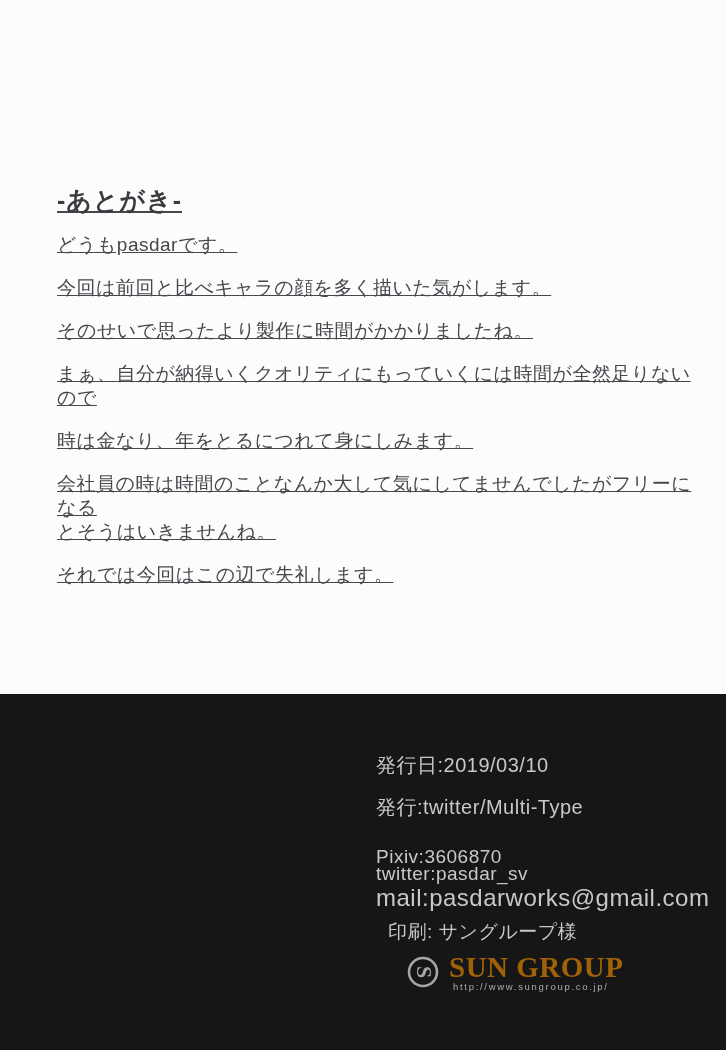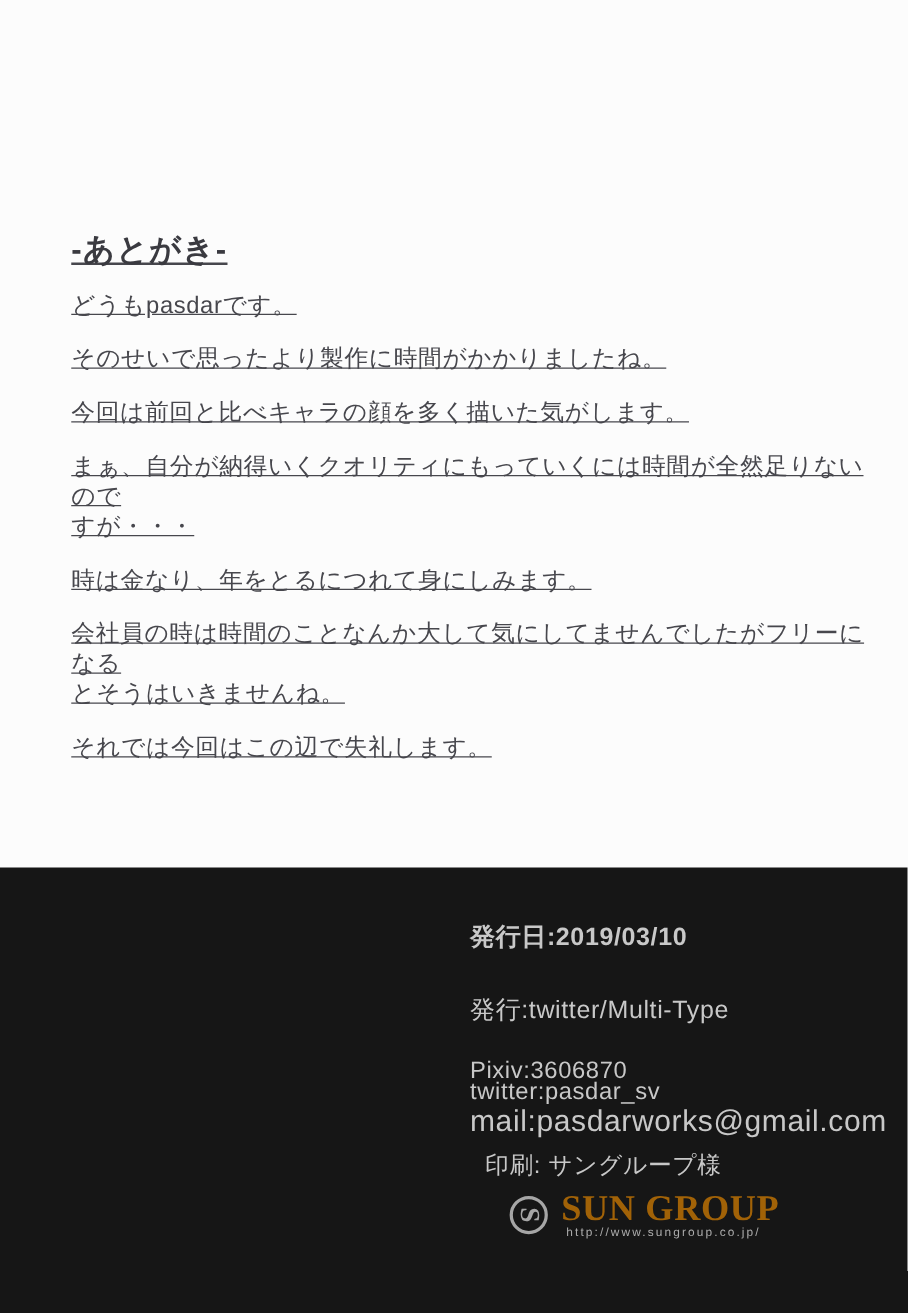--- a/index.html
+++ b/index.html
@@ -50,21 +50,21 @@
     height: 356px;
     background: #161616;
     color: #c8c8c8;
   }
   .c-line {
     position: absolute;
     left: 376px;
     white-space: nowrap;
     letter-spacing: 0.5px;
   }
-  .c-published { top: 42px;  font-size: 20px; font-weight: bold; }
+  .c-published { top: 58px;  font-size: 20px; }
   .c-publisher { top: 100px; font-size: 20px; }
   .c-pixiv     { top: 152px; font-size: 19px; }
   .c-twitter   { top: 169px; font-size: 19px; }
   .c-mail      { top: 190px; font-size: 24px; }
   .c-printer   { top: 225px; font-size: 19px; margin-left: 12px; }
 
   .sun-logo {
     position: absolute;
     left: 406px;
     top: 258px;
@@ -95,30 +95,29 @@
 <body>
 
 <main class="afterword">
   <h1>-あとがき-</h1>
 
   <p>
     <span>どうもpasdarです。</span>
   </p>
 
   <p>
+    <span>今回は前回と比べキャラの顔を多く描いた気がします。</span>
+  </p>
+
+  <p>
     <span>そのせいで思ったより製作に時間がかかりましたね。</span>
   </p>
 
   <p>
-    <span>今回は前回と比べキャラの顔を多く描いた気がします。</span>
-  </p>
-
-  <p>
     <span>まぁ、自分が納得いくクオリティにもっていくには時間が全然足りないので</span>
-    <span>すが・・・</span>
   </p>
 
   <p>
     <span>時は金なり、年をとるにつれて身にしみます。</span>
   </p>
 
   <p>
     <span>会社員の時は時間のことなんか大して気にしてませんでしたがフリーになる</span>
     <span>とそうはいきませんね。</span>
   </p>

